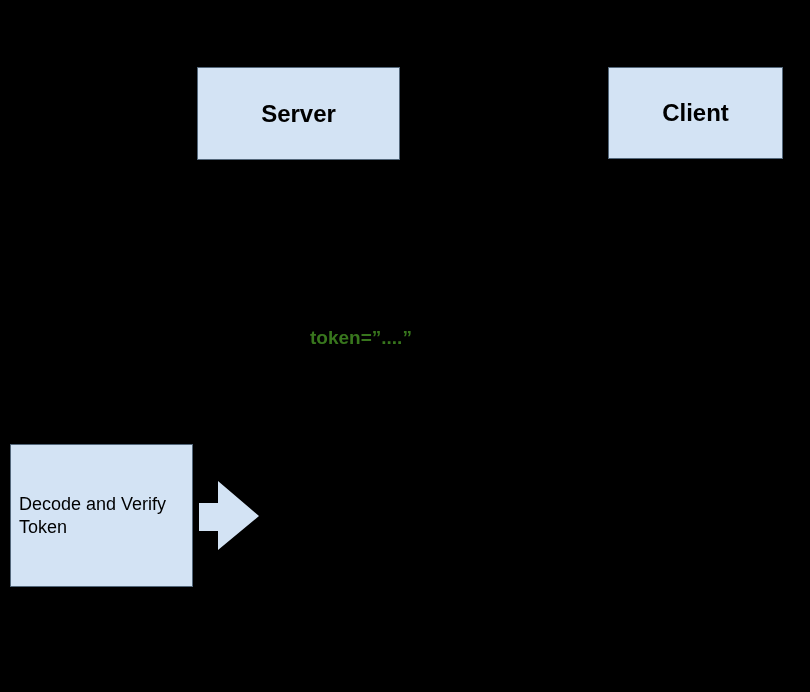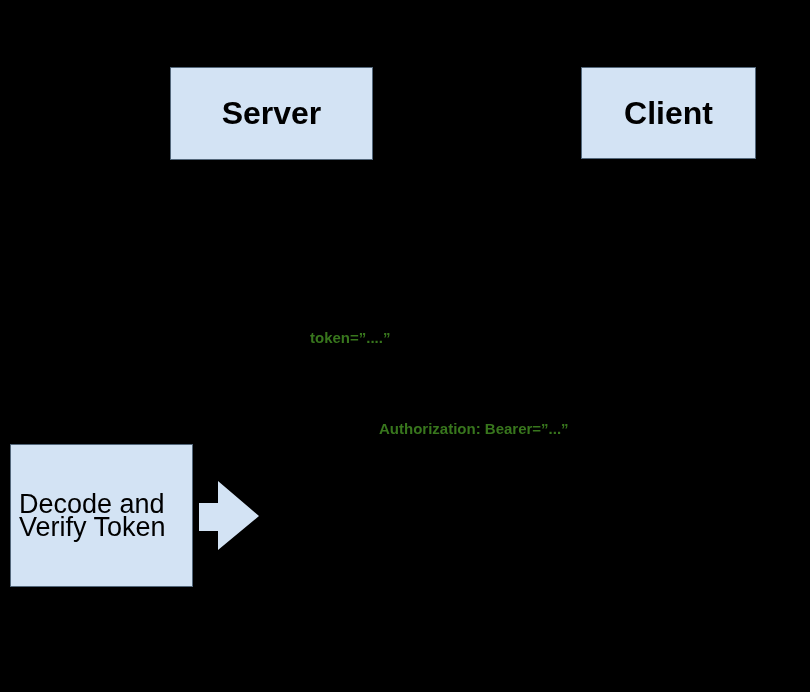--- a/index.html
+++ b/index.html
@@ -16,48 +16,49 @@
     font-family: "Liberation Sans", sans-serif;
   }
   .actor-box {
     position: absolute;
     box-sizing: border-box;
     background: var(--box_fill, #d3e3f4);
     border: 1px solid var(--box_border, #53677a);
     display: flex;
     align-items: center;
     justify-content: center;
-    font-size: 32px;
+    font-size: 24px;
     font-weight: bold;
     color: var(--actor_text, #000000);
+    margin-left: 27px;
   }
   .actor-box.server { left: 170px; top: 67px; width: 203px; height: 93px; }
   .actor-box.client { left: 581px; top: 67px; width: 175px; height: 92px; }
   .msg-label {
     position: absolute;
-    font-size: 15px;
+    font-size: 19px;
     font-weight: bold;
     line-height: 21px;
     color: var(--message_text, #38761d);
     white-space: nowrap;
   }
   .msg-label.token { left: 310px; top: 327px; }
   .msg-label.auth  { left: 379px; top: 418px; }
   .process-box {
     position: absolute;
     left: 10px; top: 444px;
     width: 183px; height: 143px;
     box-sizing: border-box;
     background: var(--box_fill, #d3e3f4);
     border: 1px solid var(--box_border, #53677a);
     display: flex;
     align-items: center;
   }
   .process-box .process-text {
-    font-size: 27px;
+    font-size: 18px;
     line-height: 23px;
     font-weight: normal;
     color: var(--actor_text, #000000);
     padding-left: 8px;
     width: 170px;
   }
   .block-arrow {
     position: absolute;
     left: 199px; top: 481px;
     width: 61px; height: 70px;
@@ -71,21 +72,20 @@
   <div class="actor-box server">
     <span>Server</span>
   </div>
 
   <div class="actor-box client">
     <span>Client</span>
   </div>
 
   <div class="msg-label token">token=”....”</div>
 
-  <div class="msg-label auth">Authorization: Bearer=”...”</div>
 
   <div class="process-box">
     <div class="process-text">Decode and Verify Token</div>
   </div>
 
   <svg class="block-arrow" viewBox="0 0 61 70" xmlns="http://www.w3.org/2000/svg" aria-hidden="true">
     <polygon points="0,22 19,22 19,0 60,35 19,69 19,50 0,50" fill="#d3e3f4" stroke="none"></polygon>
   </svg>
 
 </div>

